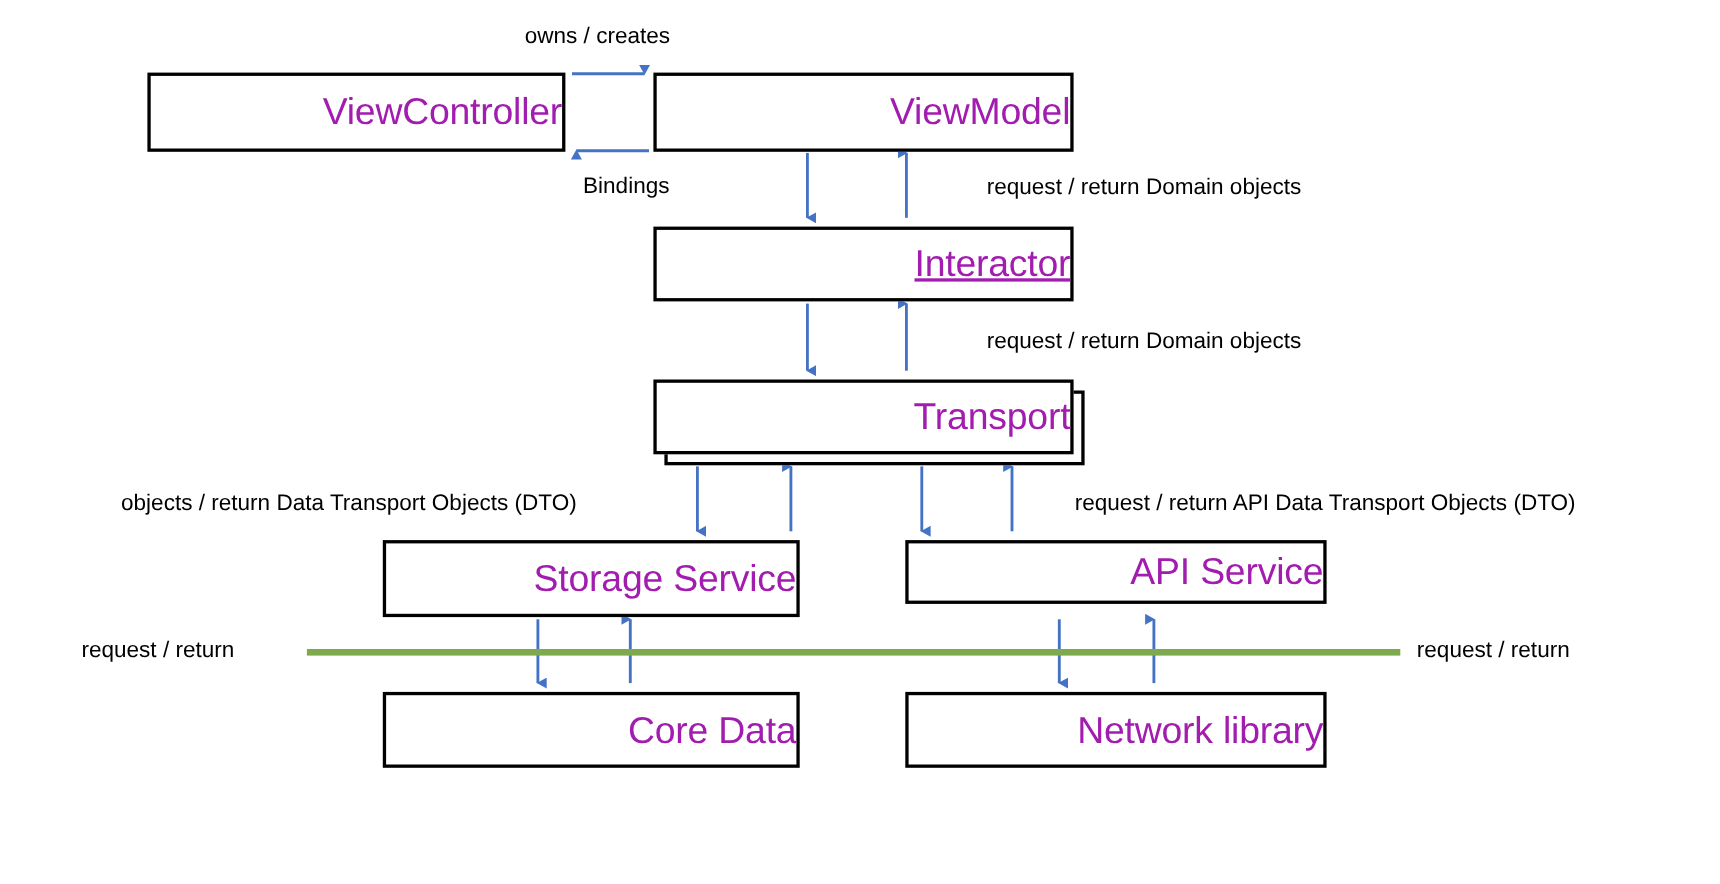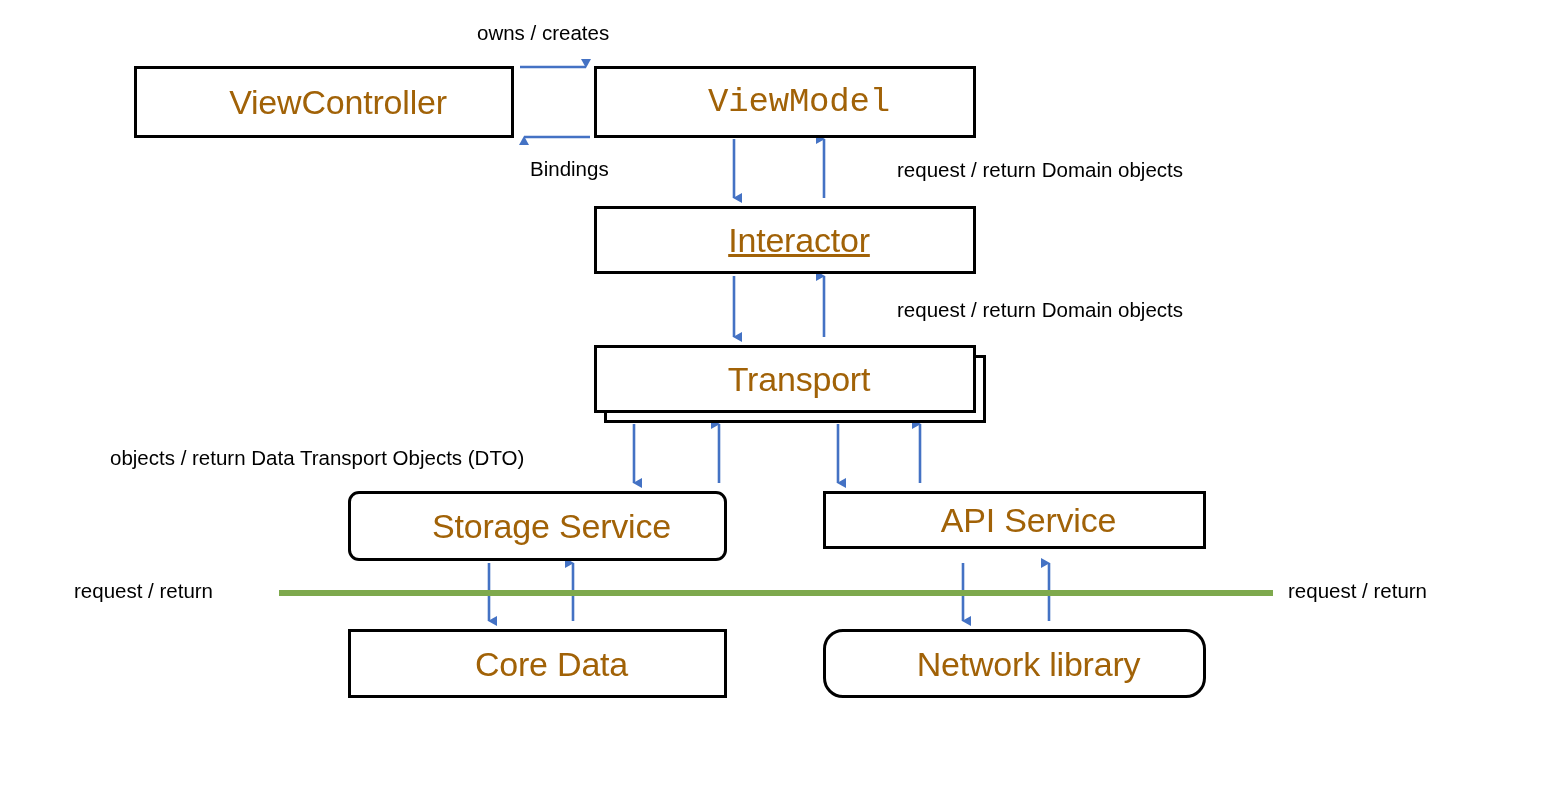--- a/index.html
+++ b/index.html
@@ -21,23 +21,23 @@
     width: 1564px;
     height: 804px;
   }
   .node {
     position: absolute;
     box-sizing: border-box;
     background: #ffffff;
     border: 3px solid #000000;
     display: flex;
     align-items: center;
-    justify-content: center;
+    justify-content: flex-end;
     font-family: "Liberation Sans", sans-serif;
-    color: #a16207;
+    color: #a21caf;
     white-space: nowrap;
     padding-left: 28px;
   }
   .node-label {
     font-size: 34px;
     line-height: 1;
     letter-spacing: -0.2px;
   }
   .node-shadow {
     position: absolute;
@@ -103,59 +103,60 @@
 
       <path d="M963,563 L963,621" marker-end="url(#ah-down)"></path>
       <path d="M1049,563 L1049,621" transform="rotate(180 1049 592)" marker-end="url(#ah-up)"></path>
     </g>
   </svg>
 
   <div class="node" style="left:134px; top:66px; width:380px; height:72px;">
     <span class="node-label">ViewController</span>
   </div>
 
-  <div class="node" style="left:594px; top:66px; width:382px; height:72px;font-family:Liberation Mono, monospace;">
+  <div class="node" style="left:594px; top:66px; width:382px; height:72px;">
     <span class="node-label">ViewModel</span>
   </div>
 
   <div class="node" style="left:594px; top:206px; width:382px; height:68px;text-decoration:underline;">
     <span class="node-label">Interactor</span>
   </div>
 
   <div class="node-shadow" style="left:604px; top:355px; width:382px; height:68px; z-index:1;"></div>
   <div class="node" style="left:594px; top:345px; width:382px; height:68px; z-index:2;">
     <span class="node-label">Transport</span>
   </div>
 
-  <div class="node" style="left:348px; top:491px; width:379px; height:70px;border-radius:11px;">
+  <div class="node" style="left:348px; top:491px; width:379px; height:70px;">
     <span class="node-label">Storage Service</span>
   </div>
 
   <div class="node" style="left:823px; top:491px; width:383px; height:58px;">
     <span class="node-label">API Service</span>
   </div>
 
   <div class="node" style="left:348px; top:629px; width:379px; height:69px;">
     <span class="node-label">Core Data</span>
   </div>
 
-  <div class="node" style="left:823px; top:629px; width:383px; height:69px;border-radius:20px;">
+  <div class="node" style="left:823px; top:629px; width:383px; height:69px;">
     <span class="node-label">Network library</span>
   </div>
 
   <div class="green-rule" style="left:279px; top:590px; width:994px;"></div>
 
   <div class="edge-label" style="left:477px; top:23px;">owns / creates</div>
 
   <div class="edge-label" style="left:530px; top:159px;">Bindings</div>
 
   <div class="edge-label" style="left:897px; top:160px;">request / return Domain objects</div>
 
   <div class="edge-label" style="left:897px; top:300px;">request / return Domain objects</div>
 
   <div class="edge-label" style="left:110px; top:448px;">objects / return Data Transport Objects (DTO)</div>
 
+  <div class="edge-label" style="left:977px; top:448px;">request / return API Data Transport Objects (DTO)</div>
 
   <div class="edge-label" style="left:74px; top:581px;">request / return</div>
 
   <div class="edge-label" style="left:1288px; top:581px;">request / return</div>
 
 </div>
 
 </body></html>

